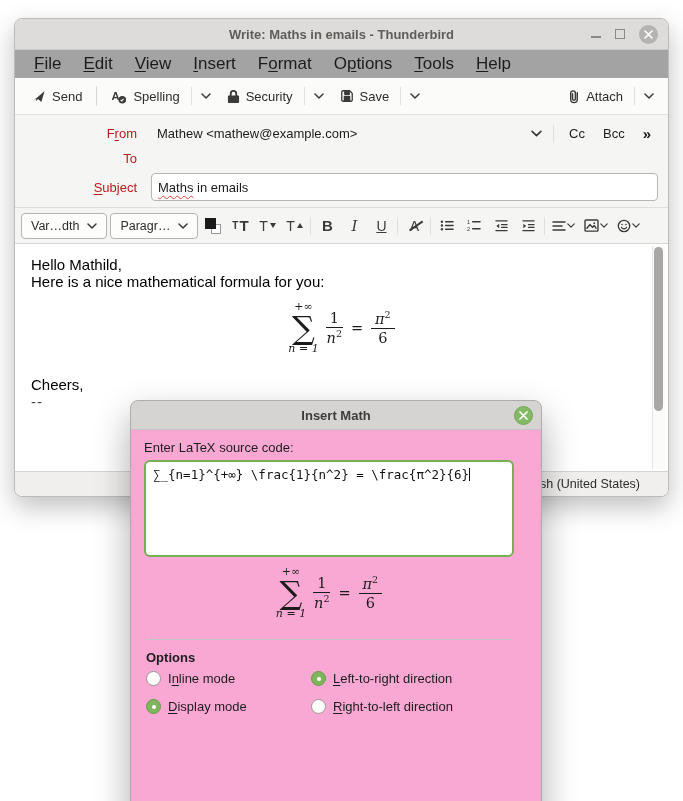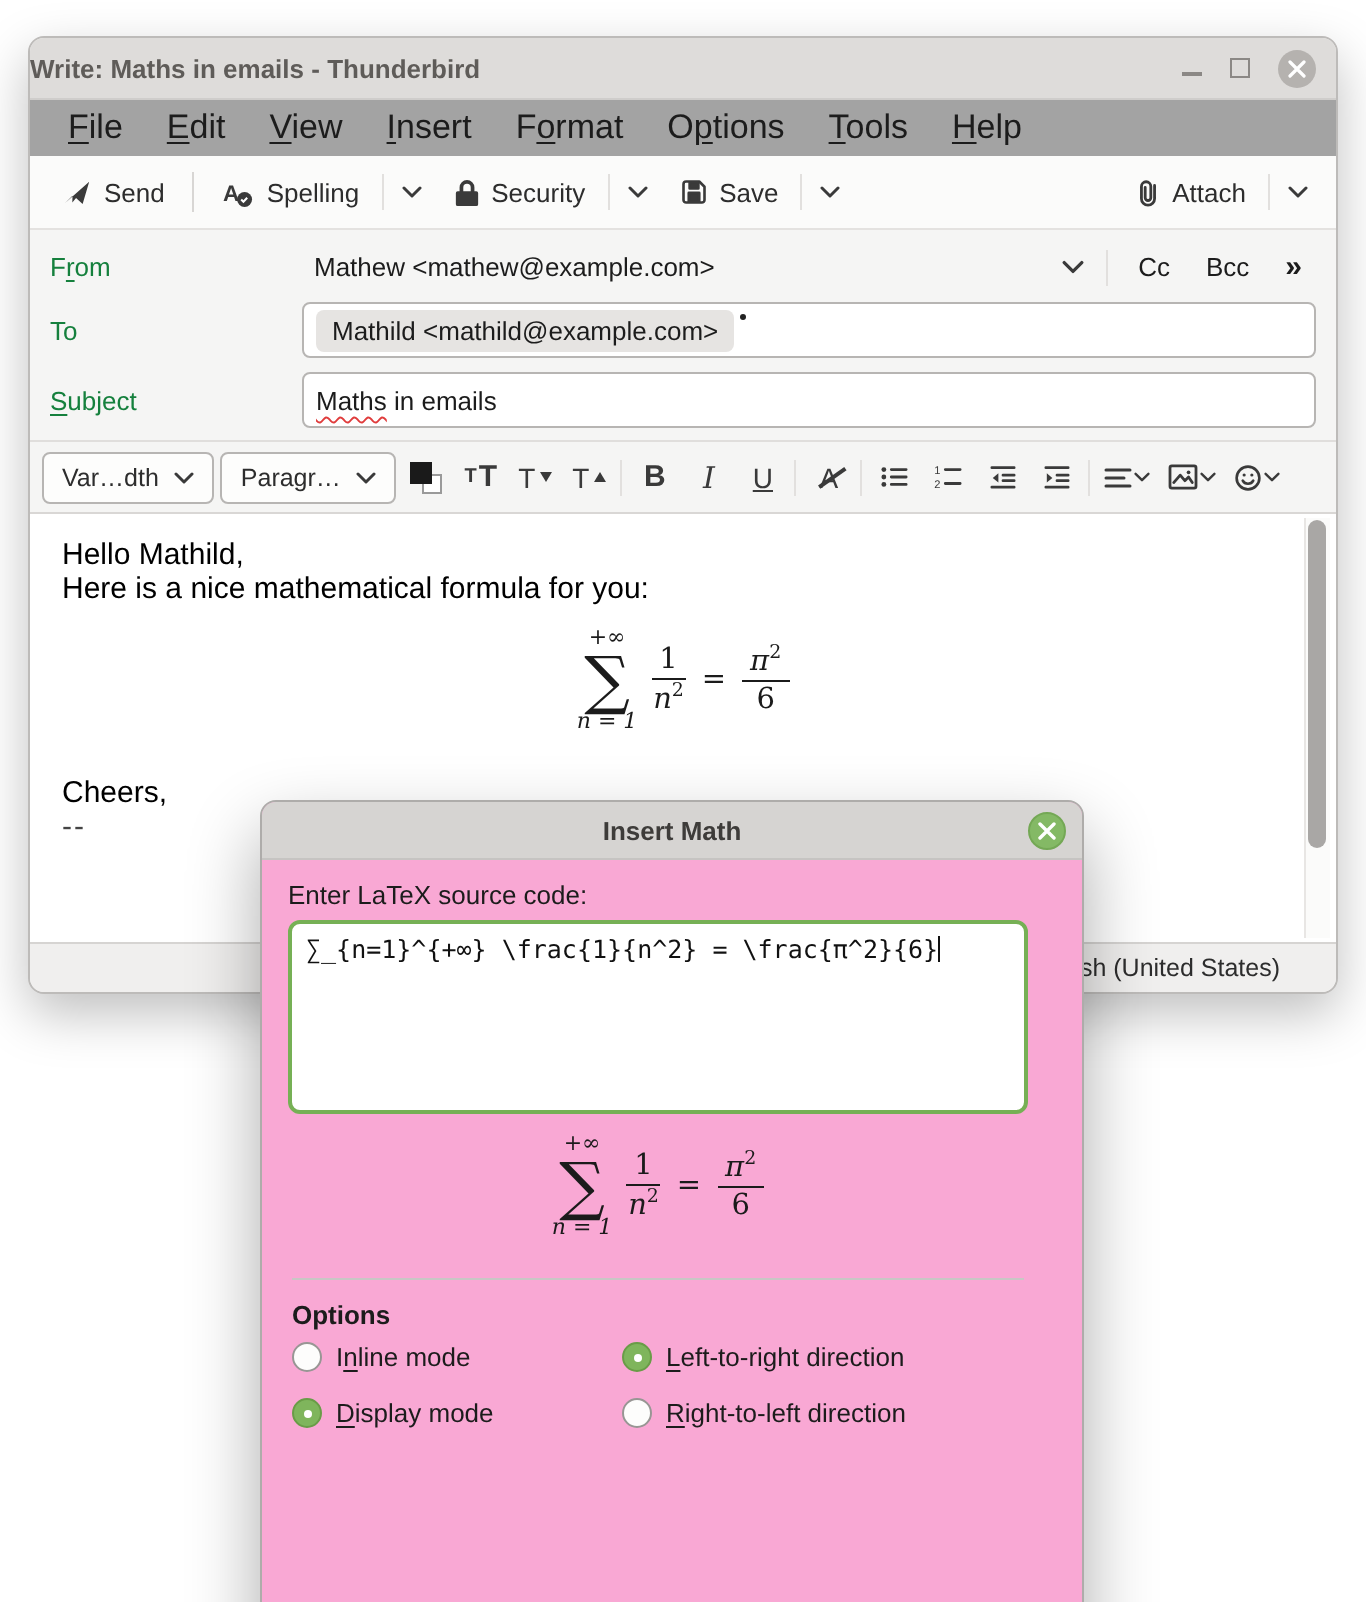--- a/index.html
+++ b/index.html
@@ -20,21 +20,21 @@
     background: #f5f5f4;
     border: 1px solid #bdbbb9;
     border-radius: 8px;
     box-shadow: 0 10px 26px rgba(0,0,0,.25);
     display: flex; flex-direction: column;
     overflow: hidden;
   }
   .titlebar {
     height: 31px; flex: 0 0 31px; position: relative;
     background: #dedcda;
-    display: flex; align-items: center; justify-content: flex-start;
+    display: flex; align-items: center; justify-content: center;
     border-bottom: 1px solid #cfcdcb;
   }
   .titlebar .title {
     font-size: 13px; font-weight: 700; color: #5f5c59;
   }
   .win-controls {
     position: absolute; right: 10px; top: 0; height: 100%;
     display: flex; align-items: center; gap: 14px;
   }
   .wc-min { width: 10px; height: 2px; background: #8b8885; margin-top: 6px; }
@@ -74,22 +74,22 @@
 
   
   .addressing {
     background: #f5f5f4;
     padding: 8px 10px 6px 10px;
     display: flex; flex-direction: column; gap: 7px;
     font-size: 13px;
   }
   .addr-row { display: flex; align-items: center; }
   .addr-label {
-    width: 126px; flex: 0 0 126px; text-align: left; padding-right: 14px;
-    color: #15803d;
+    width: 126px; flex: 0 0 126px; text-align: right; padding-right: 14px;
+    color: #b91c1c;
   }
   .from-value { flex: 1; padding-left: 6px; color: #1c1c1c; }
   .from-right { display: flex; align-items: center; gap: 10px; padding-right: 4px; }
   .link-btn { background: none; border: none; font-size: 13px; color: #1c1c1c; font-family: inherit; padding: 2px 4px; }
   .more-btn { font-size: 15px; font-weight: 700; letter-spacing: -1px; }
   .addr-input {
     flex: 1; height: 28px; background: #ffffff;
     border: 1px solid #b7b5b3; border-radius: 4px;
     display: flex; align-items: center; padding: 0 6px;
     position: relative;
@@ -345,24 +345,20 @@
             <path d="M1 1 L5 5 L9 1"></path>
           </svg>
         <span class="vsep-lite"></span>
         <button class="link-btn">Cc</button>
         <button class="link-btn">Bcc</button>
         <button class="link-btn more-btn">»</button>
       </div>
     </div>
     <div class="addr-row">
       <span class="addr-label">To</span>
-      <div class="addr-input">
-        <span class="pill">Mathild &lt;mathild@example.com&gt;</span>
-        <span class="caret-dot"></span>
-      </div>
     </div>
     <div class="addr-row">
       <span class="addr-label"><u>S</u>ubject</span>
       <div class="addr-input">
         <span class="subject-text"><span class="misspelled">Maths</span><span> in emails</span></span>
       </div>
     </div>
   </div>
 
   <div class="fmt-toolbar">

